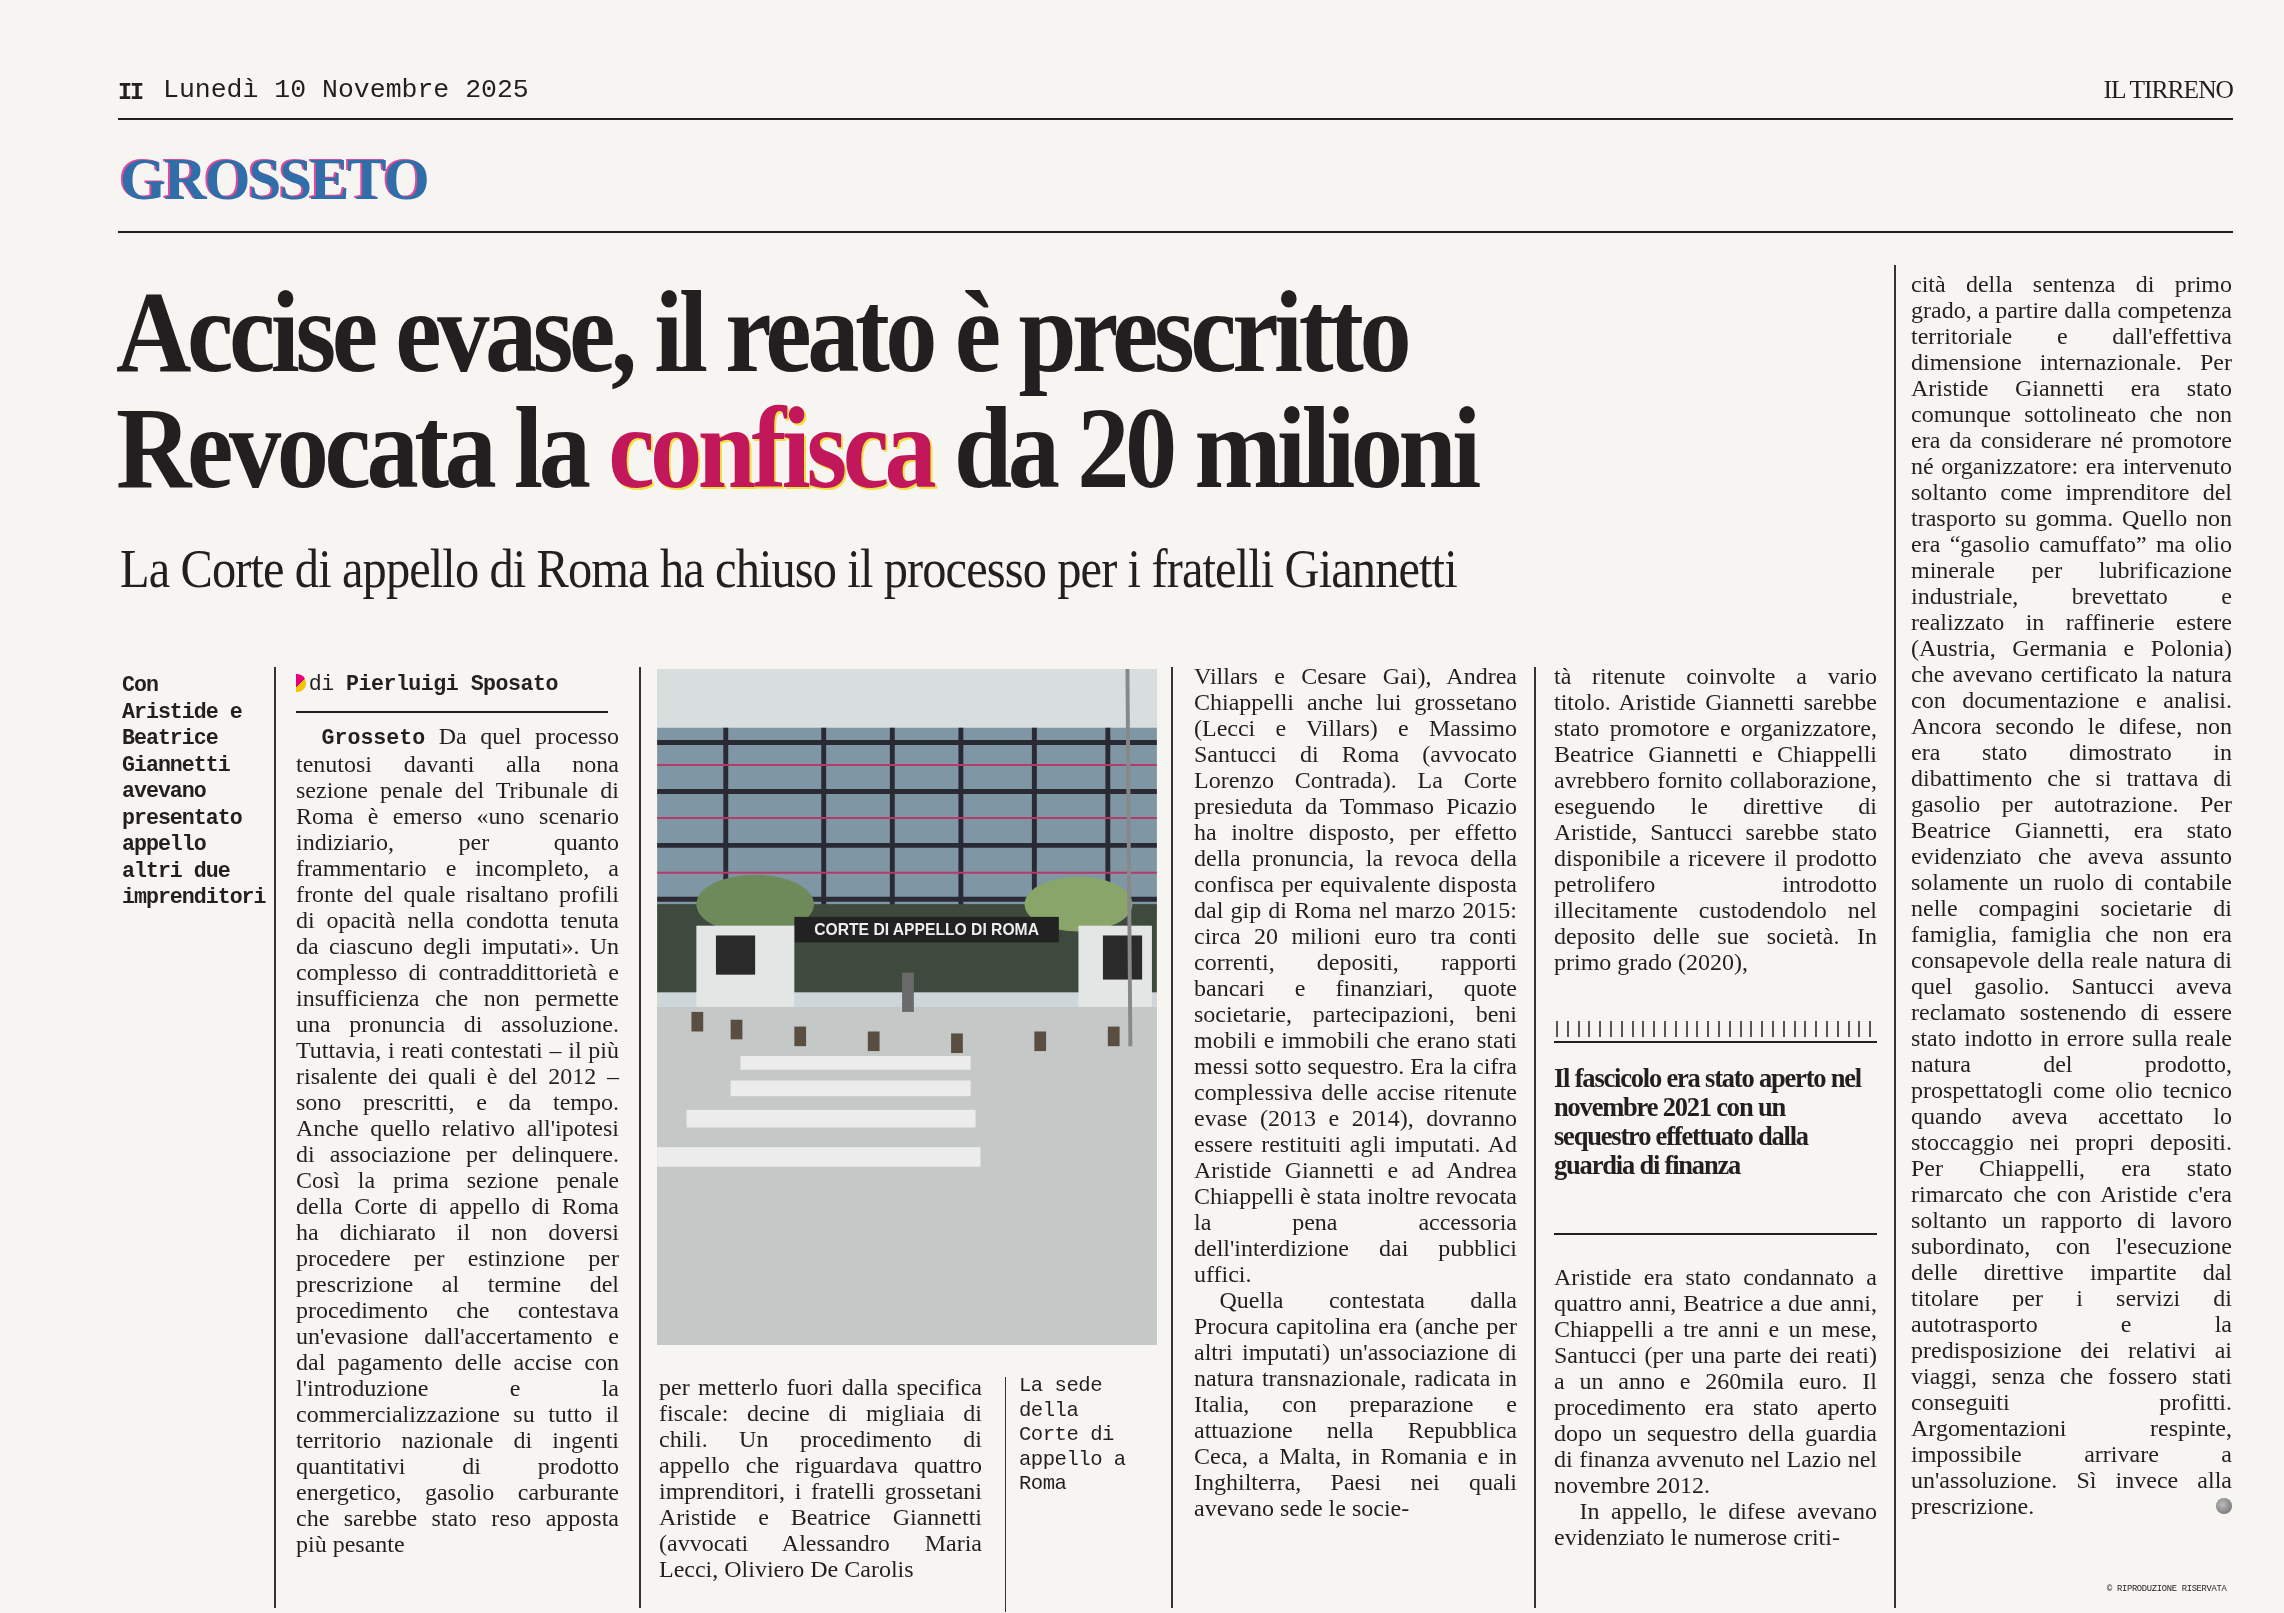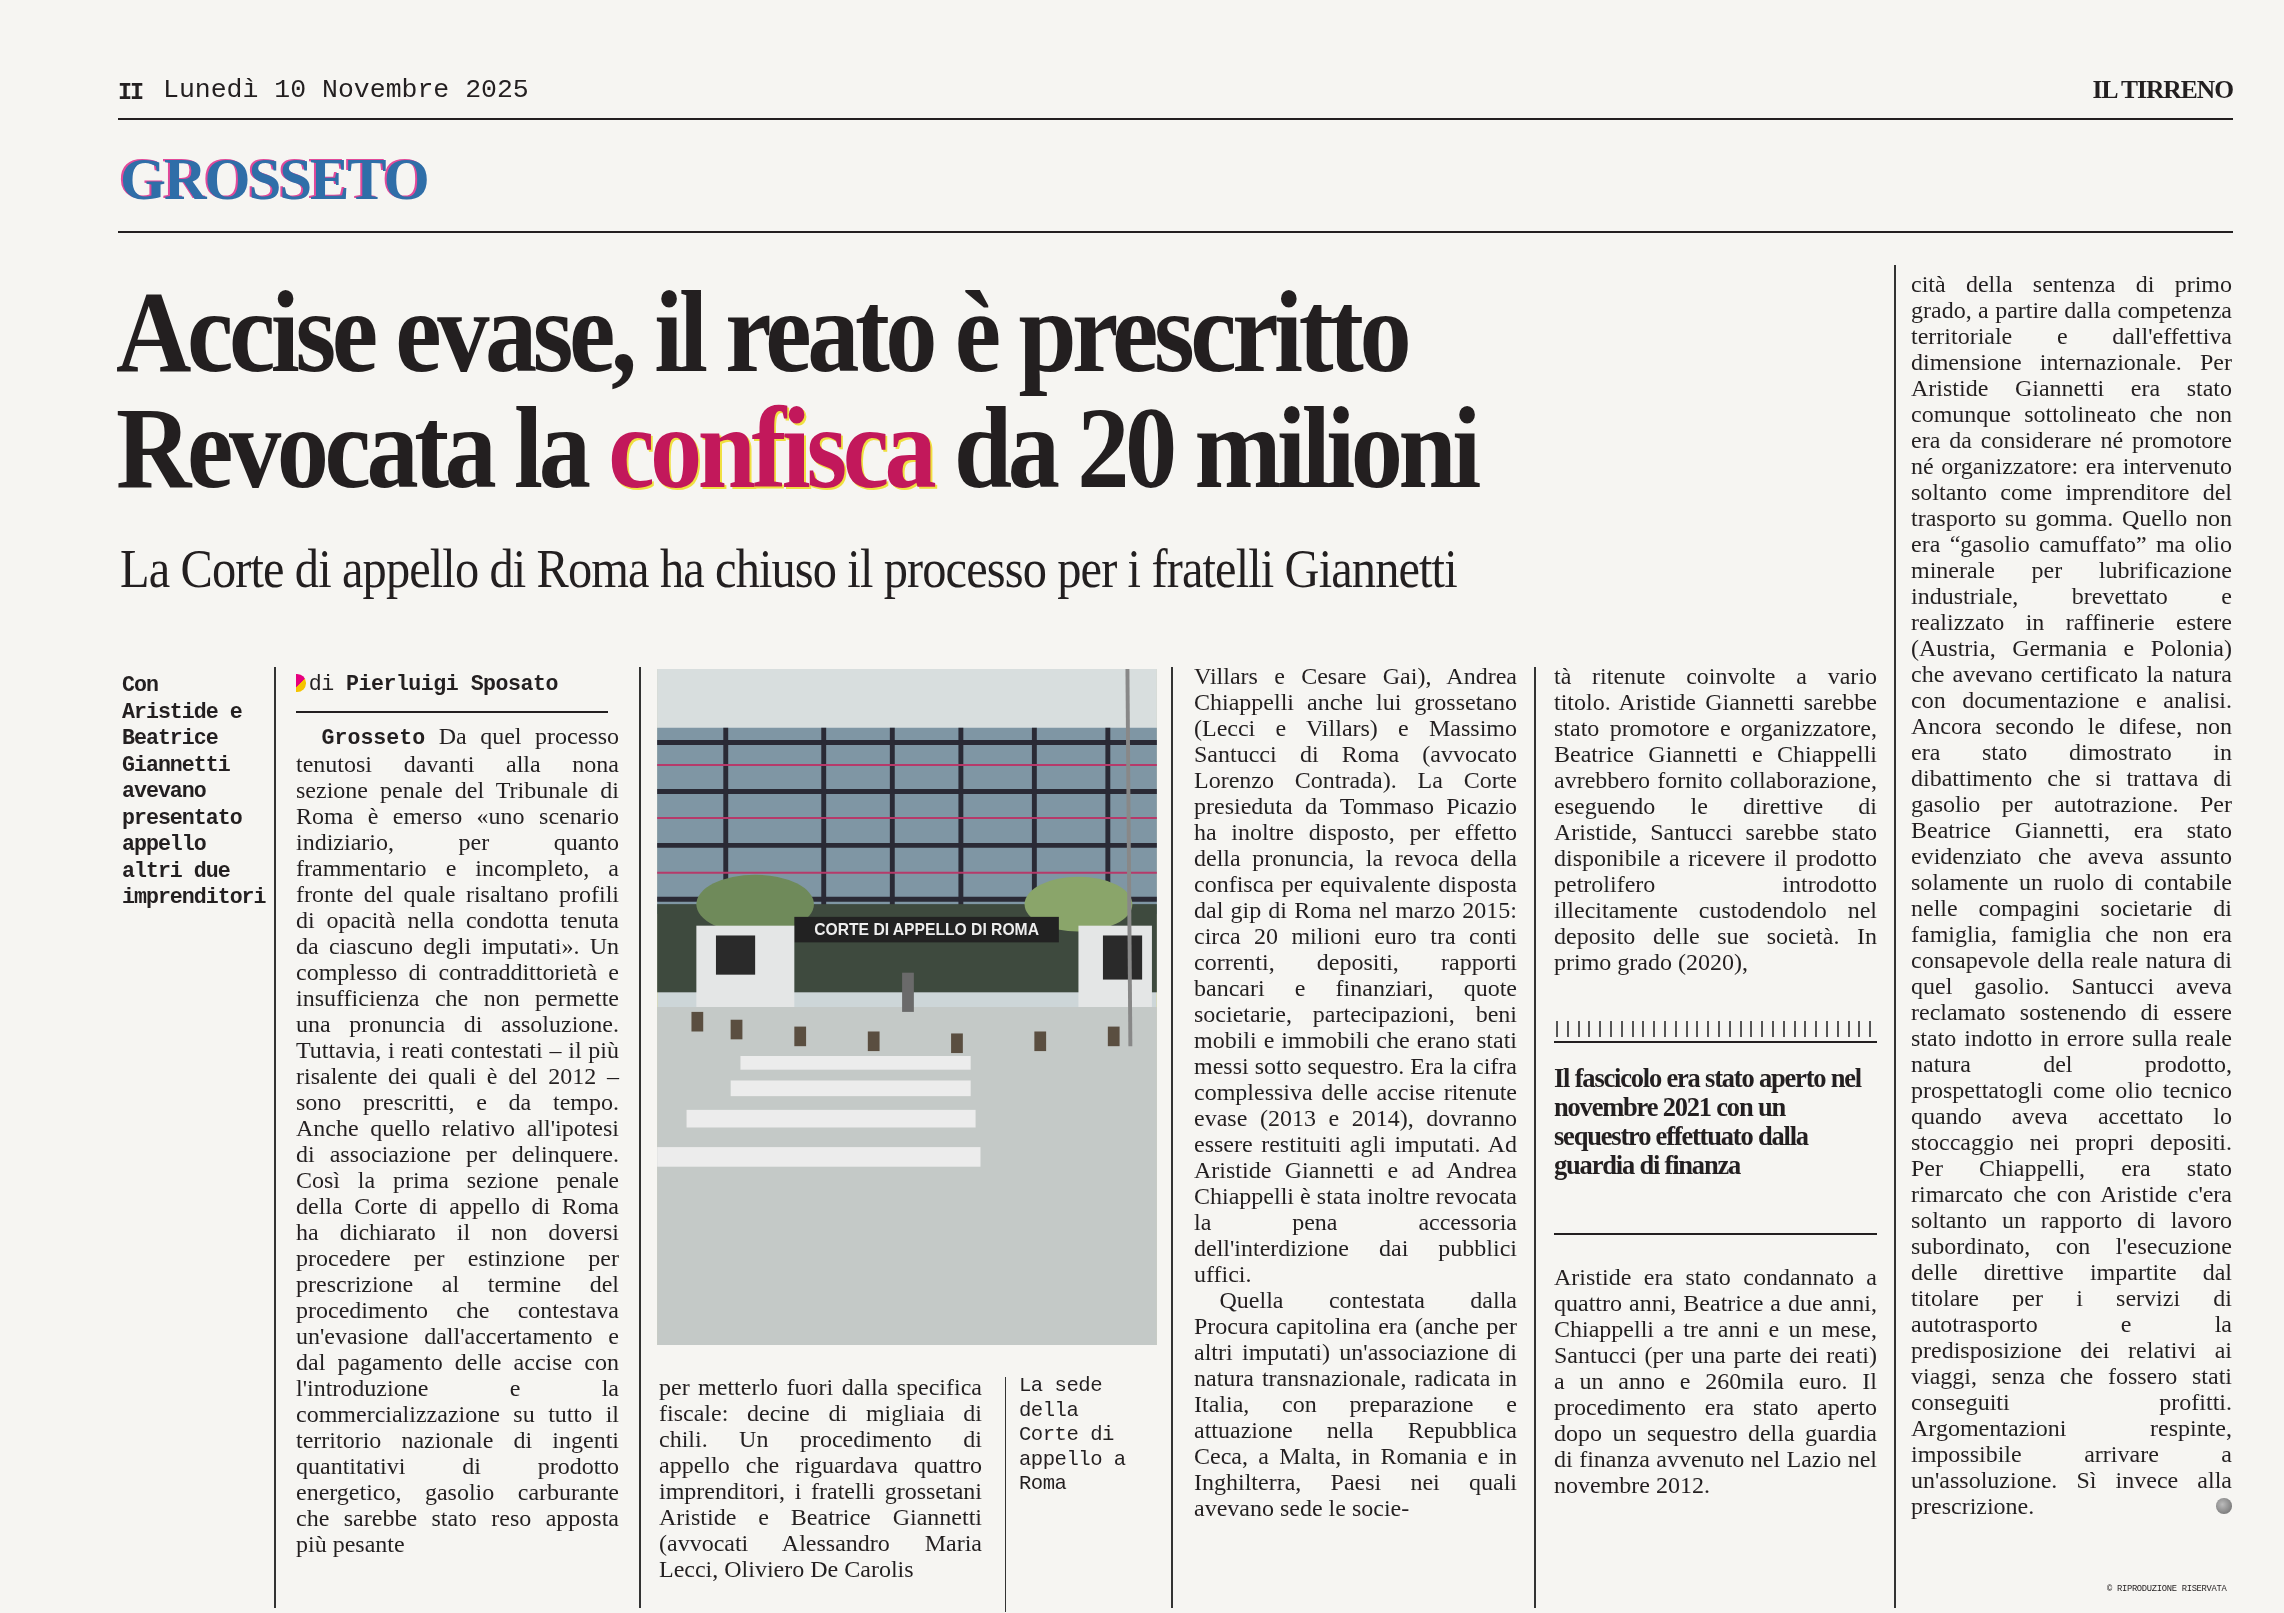--- a/index.html
+++ b/index.html
@@ -8,21 +8,21 @@
     background: #f6f5f2;
     position: relative; overflow: hidden;
     color: #231f20;
   }
   .abs { position: absolute; }
   .sans { font-family: Liberation Mono, monospace; }
   .serif { font-family: "Liberation Serif", "DejaVu Serif", serif; }
   .topbar { left: 118px; top: 73px; width: 2115px; height: 47px; }
   .pagenum { left: 0; top: 5.9px; font-weight: bold; font-size: 23.5px; letter-spacing: -2px; }
   .date { left: 45px; top: 2px; font-size: 26.5px; }
-  .masthead { right: 0; top: 2px; font-size: 25.5px; font-weight: 700; letter-spacing: -1px; }
+  .masthead { right: 0; top: 2px; font-size: 25.5px; font-weight: 400; letter-spacing: -1px; }
   .rule { background: #231f20; }
   .section { left: 120px; top: 145px; font-size: 59px; font-weight: 900; color: #2f6ea8;
     text-shadow: -2px -1px 0 #e24a9a; letter-spacing: -2px; }
   .headline { left: 116px; top: 274px; font-size: 116px; font-weight: bold; line-height: 116px;
     letter-spacing: -4.9px; transform: scaleX(0.9); transform-origin: left top; white-space: nowrap; }
   .headline .hl { color: #c2185b; text-shadow: 2px 2px 0 #f0e040; }
   .subhead { left: 120px; top: 537px; font-size: 55px; letter-spacing: -1px;
     transform: scaleX(0.88); transform-origin: left top; white-space: nowrap; }
   .col { font-size: 24px; line-height: 26px; text-align: justify; hyphens: manual; }
   .col p { margin: 0; }
@@ -140,20 +140,21 @@
 
 <div class="abs col serif" style="left:1554px;top:663px;width:323px;">
   <p>tà ritenute coinvolte a vario titolo. Aristide Giannetti sarebbe stato promotore e organizzatore, Beatrice Giannetti e Chiappelli avrebbero fornito collaborazione, eseguendo le direttive di Aristide, Santucci sarebbe stato disponibile a ricevere il prodotto petrolifero introdotto illecitamente custodendolo nel deposito delle sue società. In primo grado (2020),</p>
 </div>
 <div class="abs ticks"></div>
 <div class="abs rule" style="left:1554px;top:1041px;width:323px;height:2px;"></div>
 <div class="abs breakout serif">Il fascicolo era stato aperto nel novembre 2021 con un sequestro effettuato dalla guardia di finanza</div>
 <div class="abs rule" style="left:1554px;top:1233px;width:323px;height:2px;"></div>
 <div class="abs col serif" style="left:1554px;top:1264px;width:323px;">
   <p>Aristide era stato condannato a quattro anni, Beatrice a due anni, Chiappelli a tre anni e un mese, Santucci (per una parte dei reati) a un anno e 260mila euro. Il procedimento era stato aperto dopo un sequestro della guardia di finanza avvenuto nel Lazio nel novembre 2012.</p>
+  <p class="ind">In appello, le difese avevano evidenziato le numerose criti-</p>
 </div>
 <div class="abs vrule" style="left:1894px;top:265px;height:1343px;"></div>
 
 <div class="abs col serif" style="left:1911px;top:271px;width:321px;">
   <p><span>cità della sentenza di primo grado, a partire dalla competenza territoriale e dall'effettiva dimensione internazionale. Per Aristide Giannetti era stato comunque sottolineato che non era da considerare né promotore né organizzatore: era intervenuto soltanto come imprenditore del trasporto su gomma. Quello non era “gasolio camuffato” ma olio minerale per lubrificazione industriale, brevettato e realizzato in raffinerie estere (Austria, Germania e Polonia) che avevano certificato la natura con documentazione e analisi. Ancora secondo le difese, non era stato dimostrato in dibattimento che si trattava di gasolio per autotrazione. Per Beatrice Giannetti, era stato evidenziato che aveva assunto solamente un ruolo di contabile nelle compagini societarie di famiglia, famiglia che non era consapevole della reale natura di quel gasolio. Santucci aveva reclamato sostenendo di essere stato indotto in errore sulla reale natura del prodotto, prospettatogli come olio tecnico quando aveva accettato lo stoccaggio nei propri depositi. Per Chiappelli, era stato rimarcato che con Aristide c'era soltanto un rapporto di lavoro subordinato, con l'esecuzione delle direttive impartite dal titolare per i servizi di autotrasporto e la predisposizione dei relativi ai viaggi, senza che fossero stati conseguiti profitti. Argomentazioni respinte, impossibile arrivare a un'assoluzione. Sì invece alla prescrizione.</span> <span class="endmark"></span></p>
 </div>
 <div class="abs copyright sans">© RIPRODUZIONE RISERVATA</div>
 
 
 </body></html>

